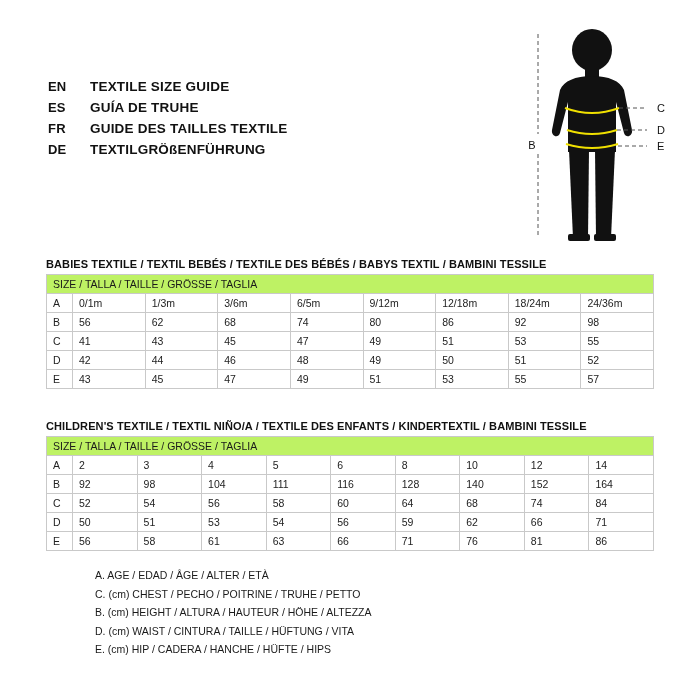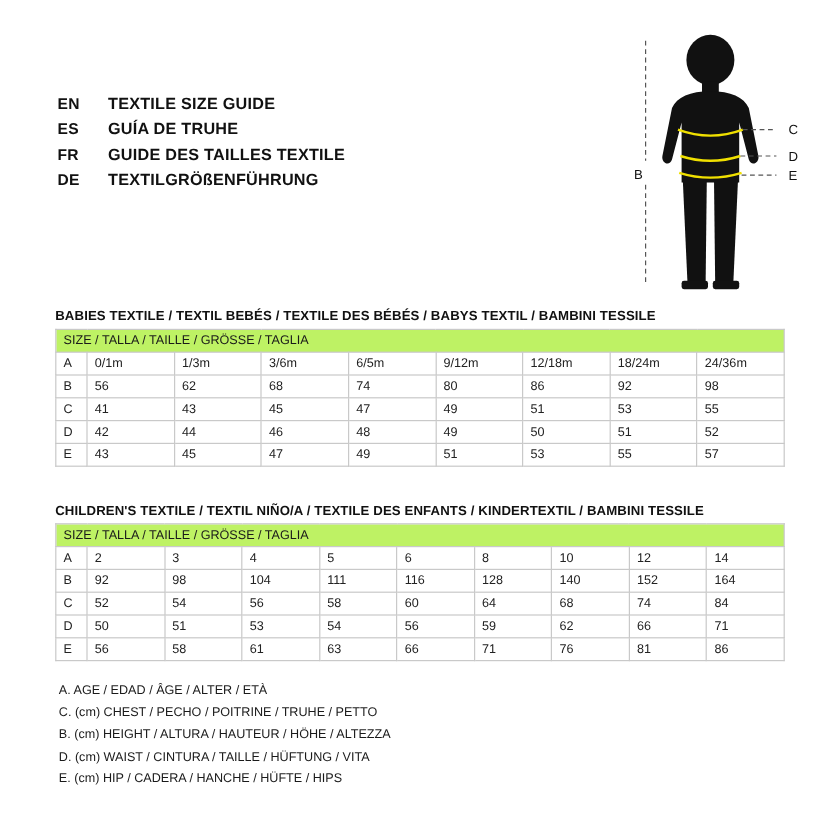--- a/index.html
+++ b/index.html
@@ -341,21 +341,21 @@
           <td>66</td>
           <td>71</td>
           <td>76</td>
           <td>81</td>
           <td>86</td>
         </tr>
       </tbody>
     </table>
   </div>
 
-  <div class="legend" style="top:566px;">
+  <div class="legend" style="top:566px;margin-left:46px;">
     <div class="legend-line">A. AGE / EDAD / ÂGE / ALTER / ETÀ</div>
     <div class="legend-line">C. (cm) CHEST / PECHO / POITRINE / TRUHE / PETTO</div>
     <div class="legend-line">B. (cm) HEIGHT / ALTURA / HAUTEUR / HÖHE / ALTEZZA</div>
     <div class="legend-line">D. (cm) WAIST / CINTURA / TAILLE / HÜFTUNG / VITA</div>
     <div class="legend-line">E. (cm) HIP / CADERA / HANCHE / HÜFTE / HIPS</div>
   </div>
 
 </div>
 
 </body></html>

